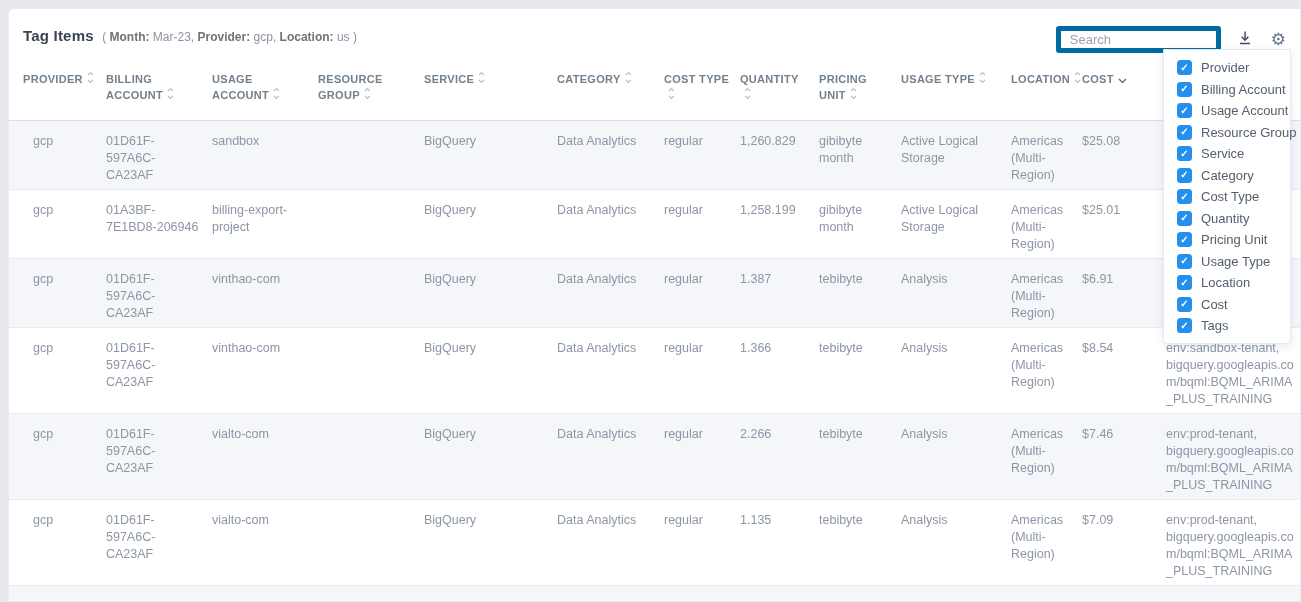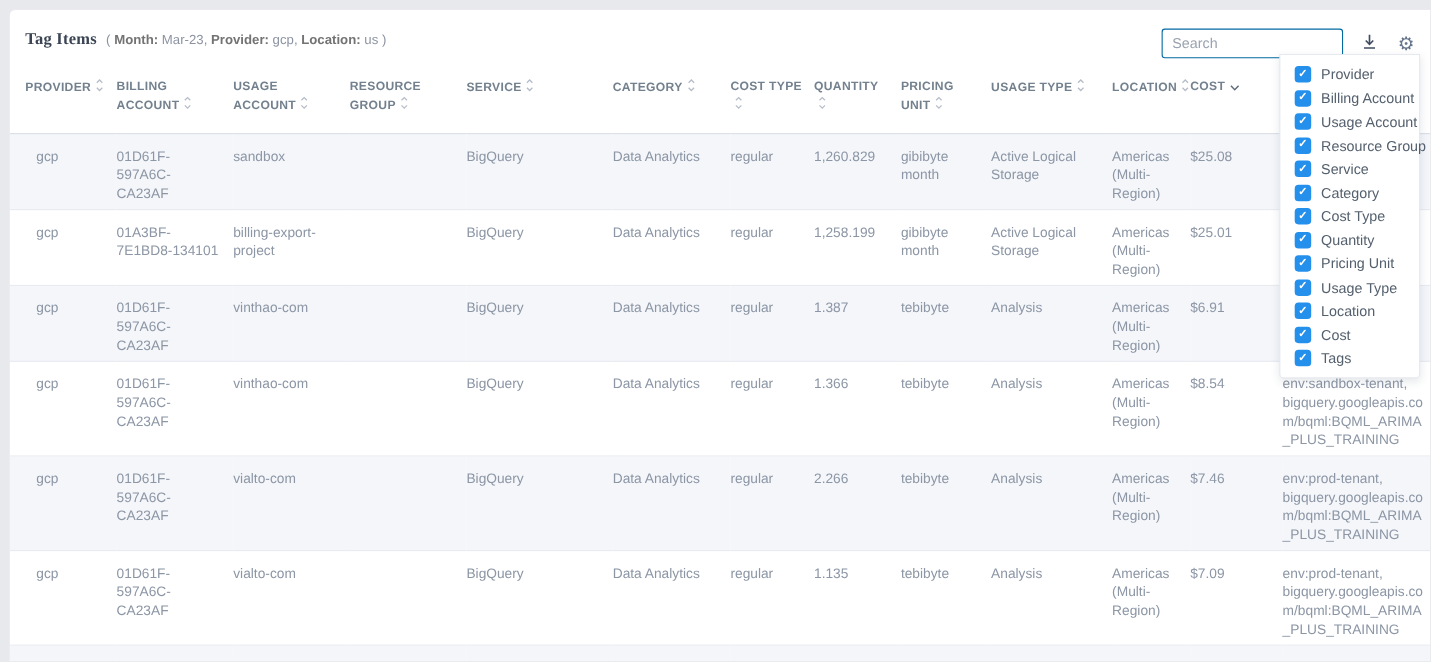--- a/index.html
+++ b/index.html
@@ -20,29 +20,29 @@
     overflow:hidden;
   }
   
   .card-header {
     display:flex; justify-content:space-between; align-items:flex-start;
     padding:15px 12px 0 14px;
     height:52px;
   }
   .title-line { padding-top:3px; white-space:nowrap; }
   .page-title {
-    font-size:15px; font-weight:700; color:#3a4453; letter-spacing:.2px;font-family:Liberation Serif, serif;
+    font-size:15px; font-weight:700; color:#3a4453; letter-spacing:.2px;
   }
   .page-meta { font-size:12px; color:#8b93a2; margin-left:4px; }
   .page-meta .m-label { font-weight:700; color:#737373; }
   .page-meta .m-value { color:#8b93a2; }
   .controls { display:flex; align-items:center; gap:14px; padding-top:2px; }
   .search-input {
     width:165px; height:27px;
-    border:1px solid #0369a1; border-radius:3px;
+    border:5px solid #0369a1; border-radius:3px;
     font-family:"Liberation Sans", sans-serif;
     font-size:13px; color:#4a5463;
     padding:0 9px; outline:none; background:#fff;
   }
   .search-input::placeholder { color:#9aa3b0; }
   .icon-btn {
     background:none; border:none; padding:2px; cursor:pointer;
     display:flex; align-items:center; justify-content:center; height:24px;
   }
   .gear-glyph { font-size:17px; color:#64748b; line-height:1; }
@@ -208,21 +208,21 @@
           <td>regular</td>
           <td>1,260.829</td>
           <td>gibibyte month</td>
           <td>Active Logical Storage</td>
           <td>Americas (Multi-Region)</td>
           <td>$25.08</td>
           <td class="tags-cell"></td>
         </tr>
         <tr>
           <td>gcp</td>
-          <td>01A3BF-7E1BD8-134101</td>
+          <td>01A3BF-7E1BD8-206946</td>
           <td>billing-export-project</td>
           <td></td>
           <td>BigQuery</td>
           <td>Data Analytics</td>
           <td>regular</td>
           <td>1,258.199</td>
           <td>gibibyte month</td>
           <td>Active Logical Storage</td>
           <td>Americas (Multi-Region)</td>
           <td>$25.01</td>

